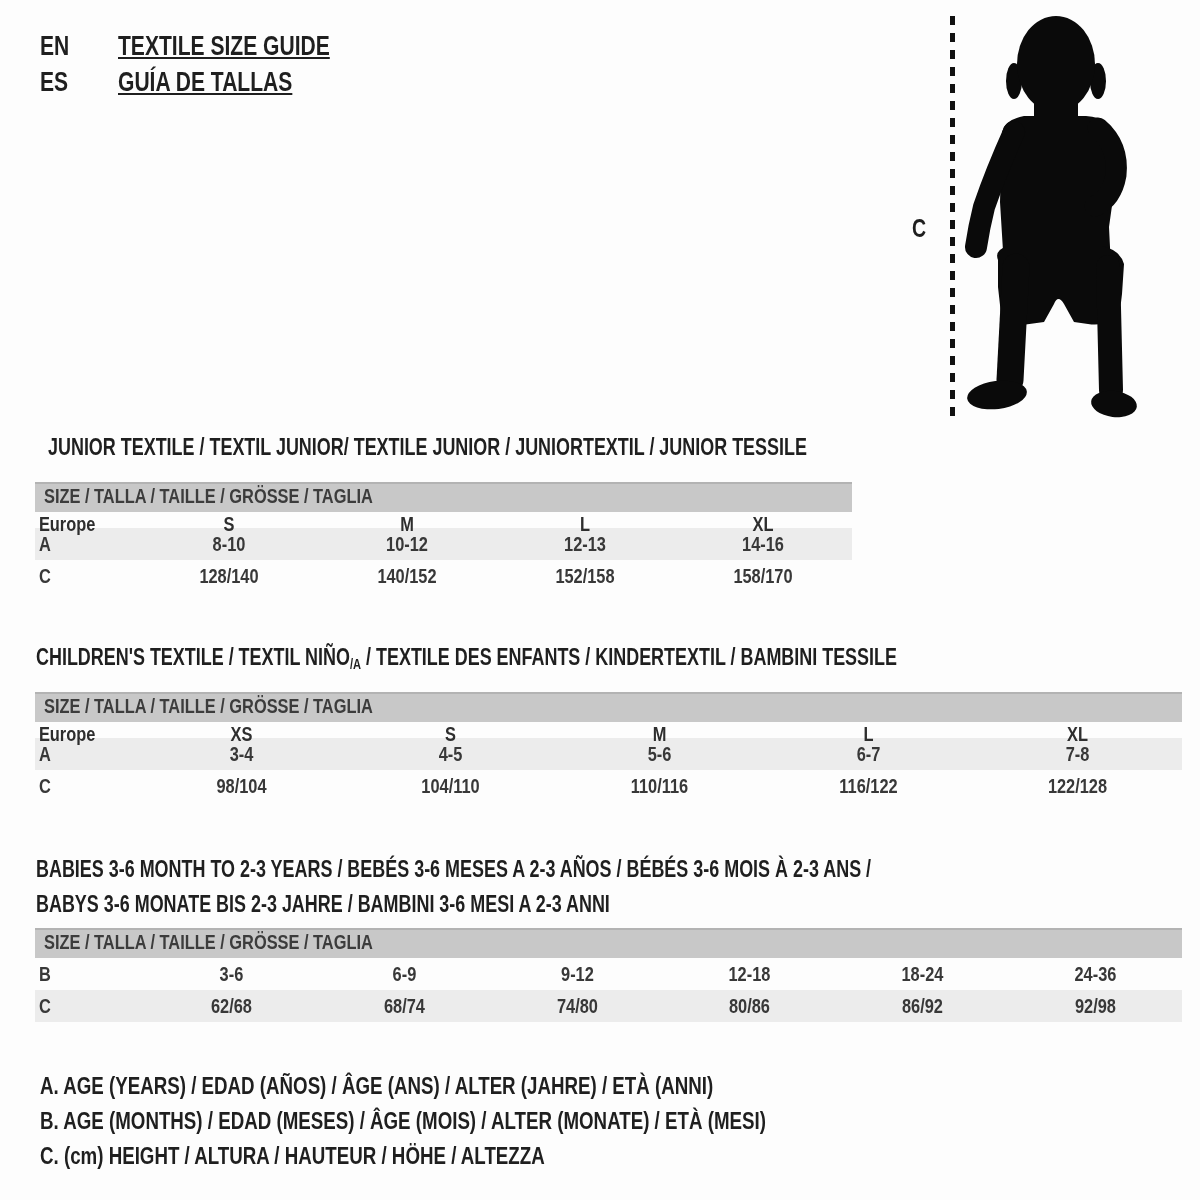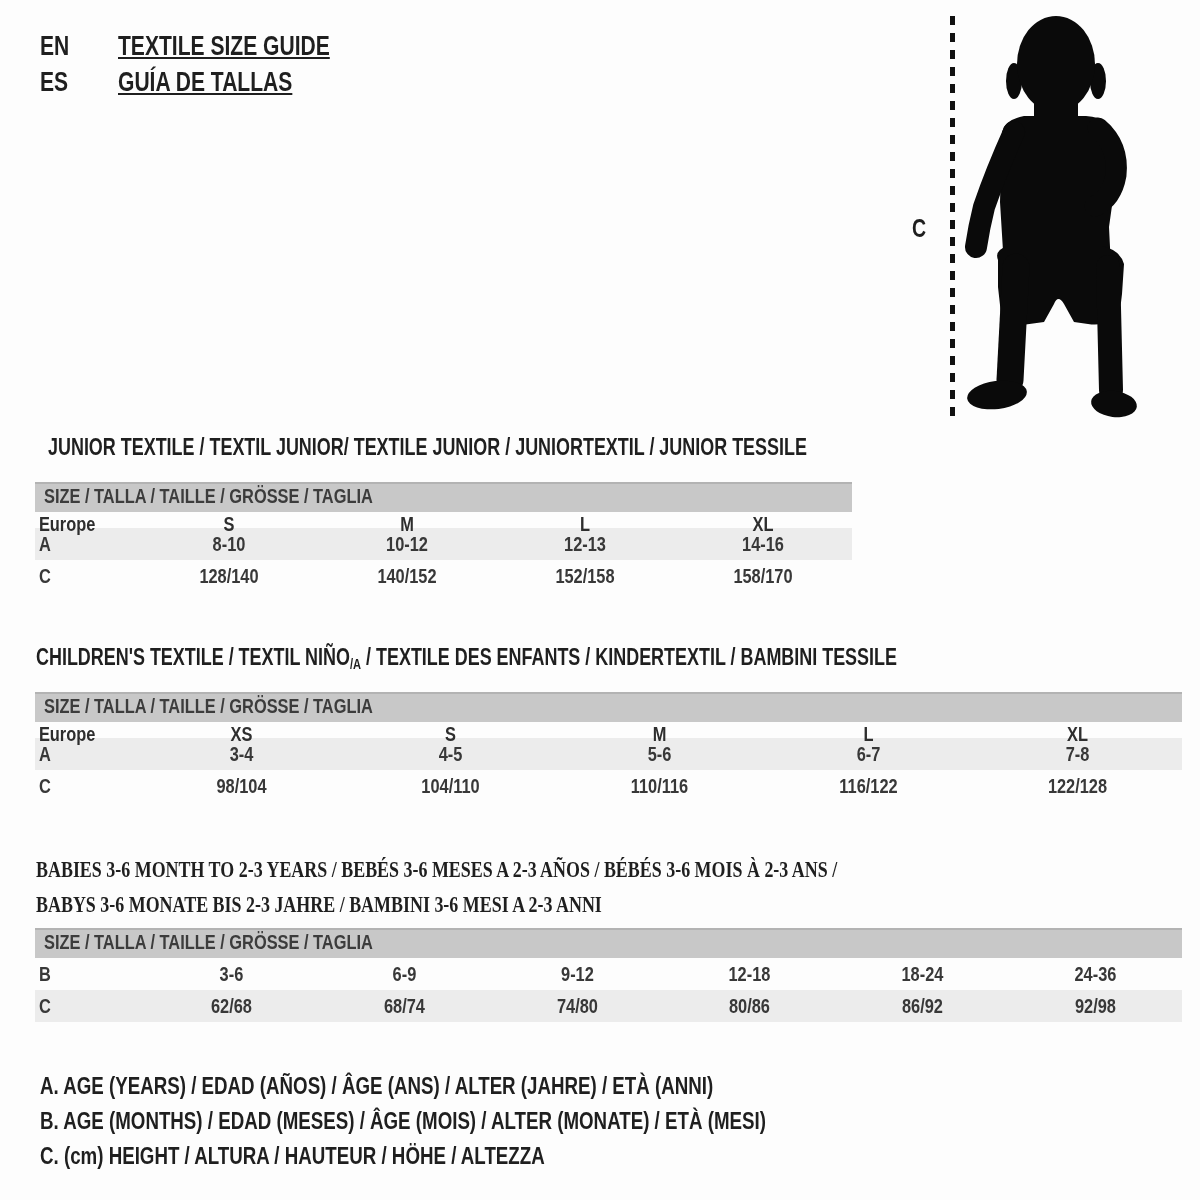--- a/index.html
+++ b/index.html
@@ -25,21 +25,21 @@
        display:flex;align-items:flex-start;padding-left:9px;color:#3c3c3c;font-size:21px;}
   .row{display:grid;align-items:center;height:32px;font-size:21px;color:#383838;}
   .row.hdr{height:16px;color:#2e2e2e;}
   .junior   .row{grid-template-columns:105px repeat(4,1fr);}
   .children .row{grid-template-columns:102px repeat(5,1fr);}
   .babies   .row{grid-template-columns:110px repeat(6,1fr);}
   .lbl{padding-left:5px;transform:scaleX(.78);transform-origin:0 50%;white-space:nowrap;}
   .cell{text-align:center;transform:scaleX(.78);white-space:nowrap;}
   .shaded{background:#ececec;}
   
-  .two-line div{line-height:35px;font-family:Liberation Serif, serif;}
+  .two-line div{line-height:35px;}
   .footnotes div{line-height:35px;font-size:24px;}
   
   .dash-line{width:5px;background:repeating-linear-gradient(to bottom,#111 0 9px,transparent 9px 17px);}
   .c-label{font-size:25px;}
   svg{display:block;}
 </style>
 </head>
 <body>
 
 <div class="abs" style="left:40px;top:28px;">

